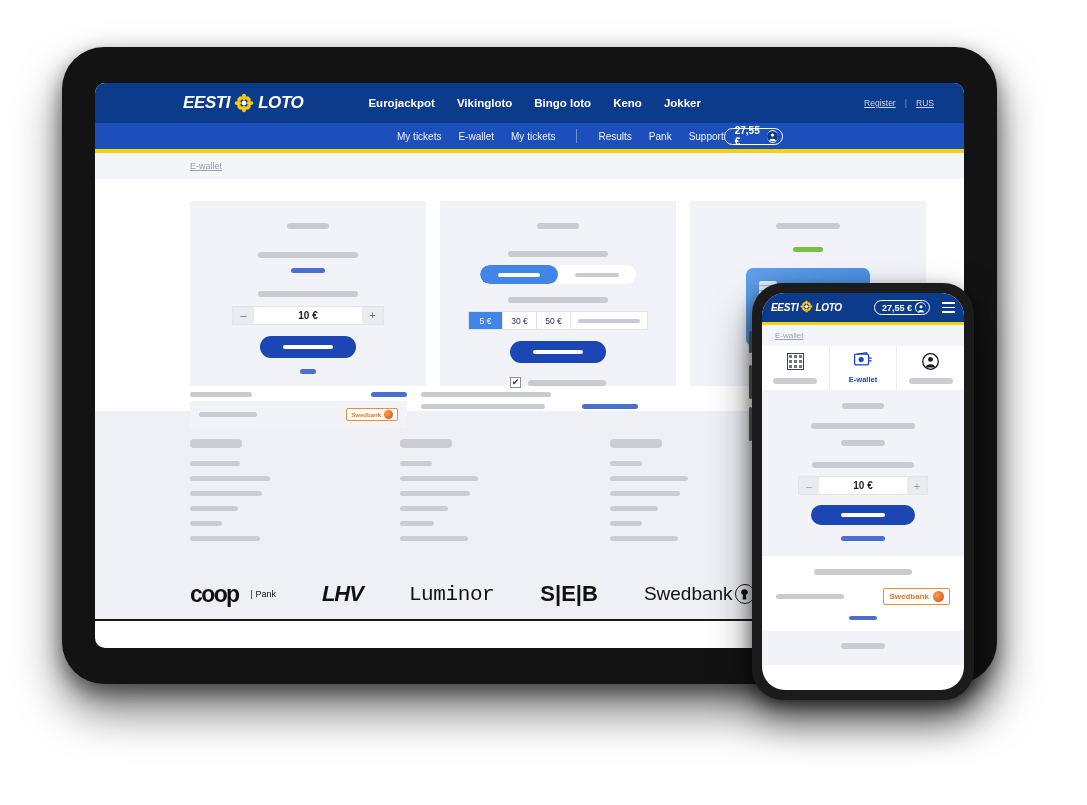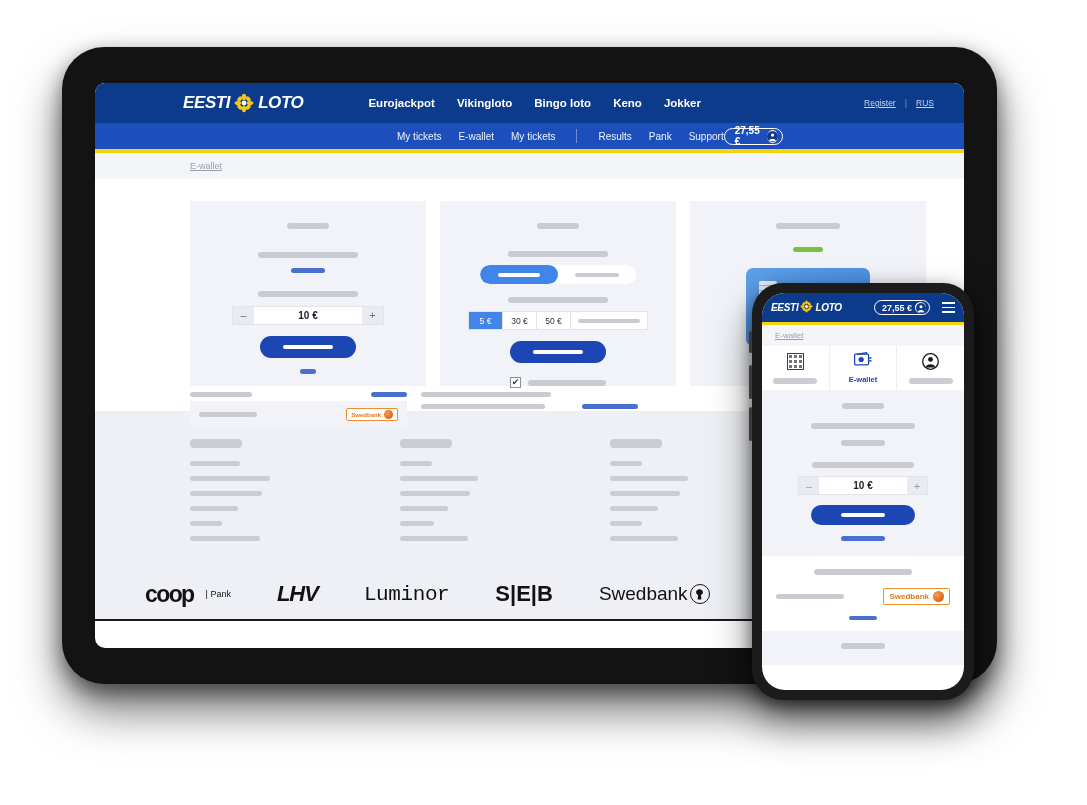--- a/index.html
+++ b/index.html
@@ -203,21 +203,21 @@
     background:#eef0f5; padding: 28px 95px 18px;
     display:flex; gap:60px;
   }
   .fcol { width:150px; }
   .fcol .head { width:52px; height:9px; background:#cbcdd2; border-radius:4px; margin-bottom:13px;}
   .fcol .ln { height:5px; background:#cbcdd2; border-radius:3px; margin-bottom:10px; }
 
   
   .banks {
     background:#eef0f5; height:52px;
-    display:flex; align-items:center; padding-left:50px; gap:46px;
+    display:flex; align-items:center; padding-left:95px; gap:46px;
     border-bottom:2px solid #1a1a1a;
   }
   .bank { display:flex; align-items:center; color:#111; }
   .bank.coop { font-size:23px; font-weight:bold; letter-spacing:-1.6px; }
   .bank.coop .pank { font-size:9px; font-weight:normal; letter-spacing:0; margin-left:12px; }
   .bank.lhv { font-size:22px; font-weight:bold; font-style:italic; letter-spacing:-1px; }
   .bank.luminor { font-size:21px; font-weight:normal; letter-spacing:-0.4px;font-family:Liberation Mono, monospace; }
   .bank.seb { font-size:22px; font-weight:bold; letter-spacing:0px; }
   .bank.swed { font-size:19px; font-weight:normal; display:flex; align-items:center; gap:2px; }
   .oak-circle {

